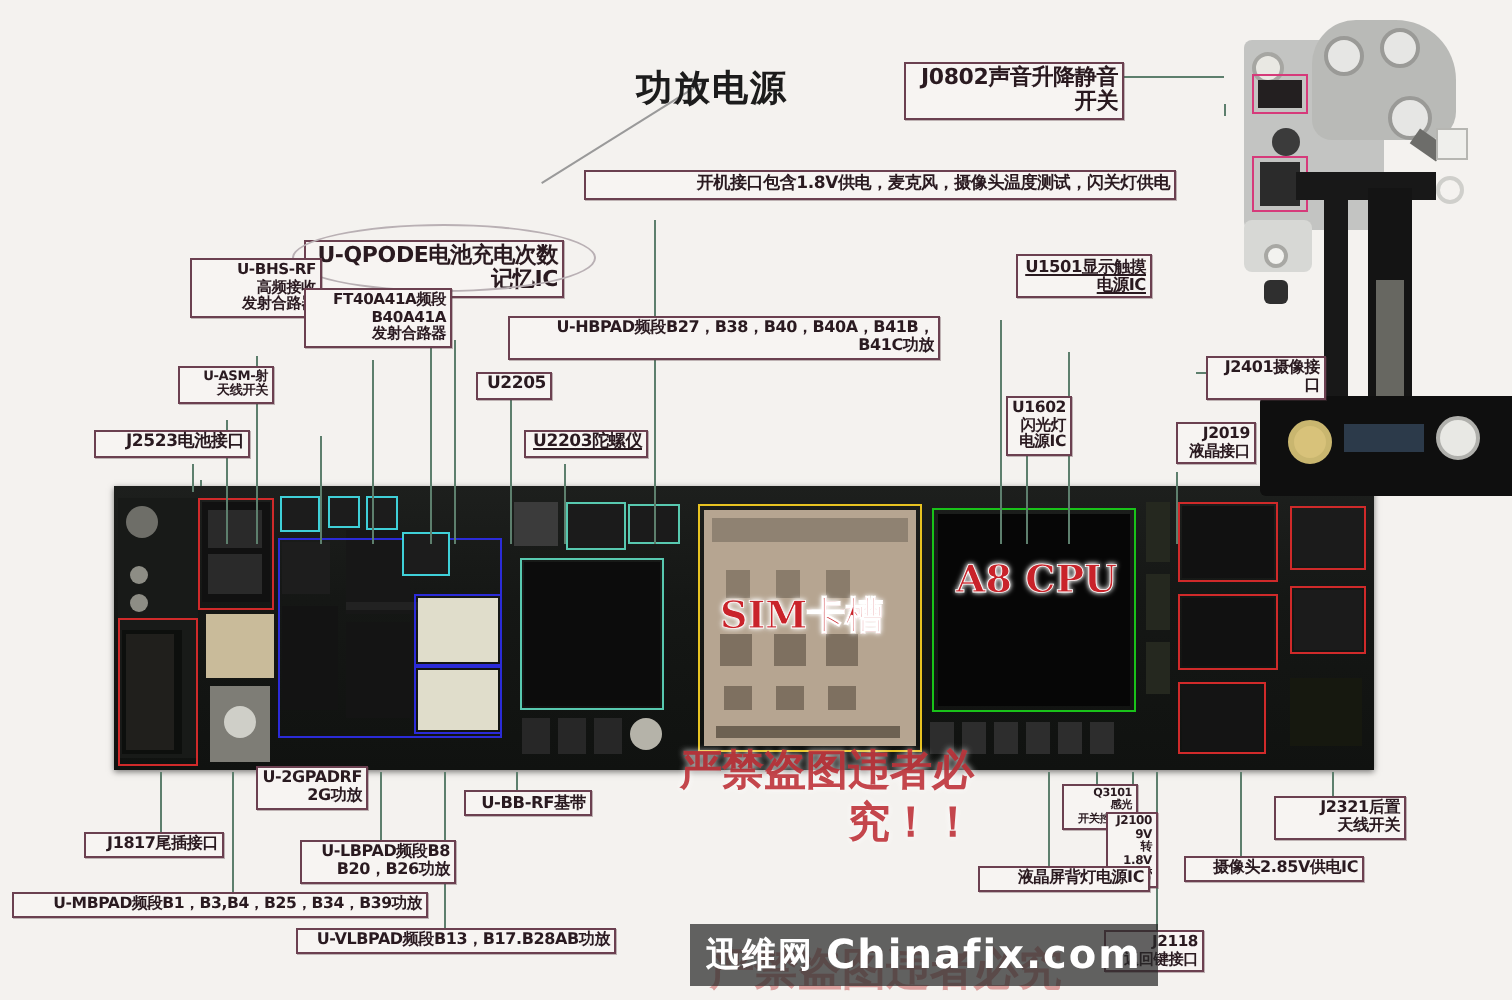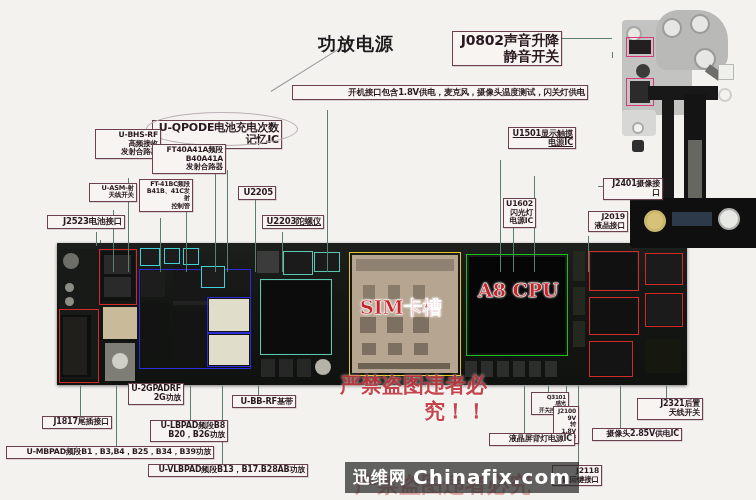--- a/index.html
+++ b/index.html
@@ -254,42 +254,40 @@
   <div class="ln v" style="left:258px;top:386px;height:18px;"></div>
   <div class="ln v" style="left:524px;top:386px;height:52px;"></div>
   <div class="ln v" style="left:548px;top:386px;height:10px;"></div>
   <div class="ln v" style="left:566px;top:386px;height:22px;"></div>
   <div class="ln v" style="left:578px;top:386px;height:80px;"></div>
   <div class="ln v" style="left:620px;top:386px;height:44px;"></div>
   <div class="ln v" style="left:666px;top:386px;height:14px;"></div>
 
   <div class="callout" style="left:292px;top:85px;width:296px;font-size:8.5px;padding-top:2px;">开机接口包含1.8V供电，麦克风，摄像头温度测试，闪关灯供电</div>
 
-  <div class="callout" style="left:452px;top:31px;width:110px;font-size:14px;">J0802声音升降静音开关</div>
+  <div class="callout" style="left:452px;top:31px;width:110px;font-size:11px;">J0802声音升降静音开关</div>
 
   <div class="callout" style="left:152px;top:120px;width:130px;font-size:11px;">U-QPODE电池充电次数记忆IC</div>
   <div style="position:absolute;left:146px;top:112px;width:150px;height:32px;border:1px solid #b9b0b4;border-radius:50%;"></div>
 
   <div class="callout" style="left:95px;top:129px;width:66px;font-size:7.6px;">U-BHS-RF
 高频接收
 发射合路器</div>
 
   <div class="callout" style="left:152px;top:144px;width:74px;font-size:7.6px;">FT40A41A频段
 B40A41A
 发射合路器</div>
 
   <div class="callout" style="left:89px;top:183px;width:48px;font-size:6.6px;">U-ASM-射
 天线开关</div>
 
-  <div class="callout" style="left:139px;top:179px;width:54px;font-size:6.4px;">FT-41BC频段
-B41B、41C发射
-控制管</div>
 
   <div class="callout" style="left:47px;top:215px;width:78px;font-size:8.5px;">J2523电池接口</div>
 
+  <div class="callout" style="left:254px;top:158px;width:216px;font-size:8px;">U-HBPAD频段B27，B38，B40，B40A，B41B，B41C功放</div>
 
   <div class="callout" style="left:238px;top:186px;width:38px;font-size:8.5px;">U2205</div>
 
   <div class="callout" style="left:262px;top:215px;width:62px;font-size:8.5px;text-decoration:underline;">U2203陀螺仪</div>
 
   <div class="callout" style="left:508px;top:127px;width:68px;font-size:8.2px;text-decoration:underline;">U1501显示触摸
 电源IC</div>
 
 
   <div class="callout" style="left:503px;top:198px;width:33px;font-size:7.8px;">U1602

